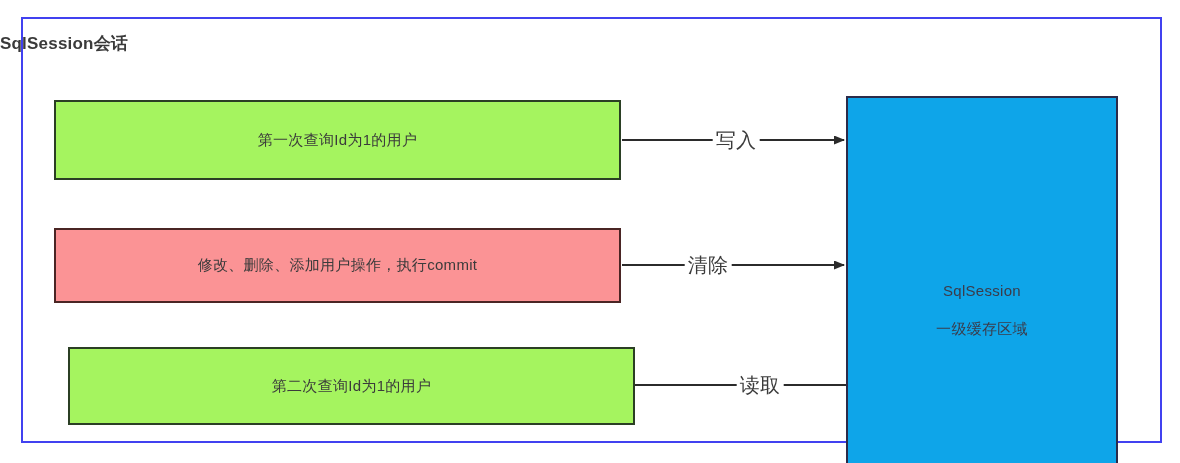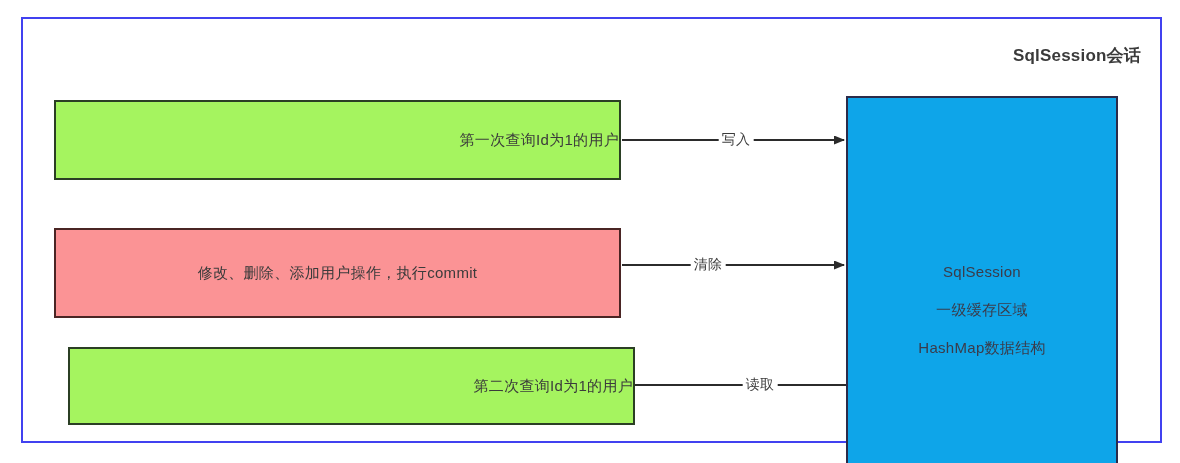--- a/index.html
+++ b/index.html
@@ -24,51 +24,50 @@
     top: 17px;
     width: 1141px;
     height: 426px;
     border: 2px solid #4141f0;
     box-sizing: border-box;
     background: transparent;
   }
   .diagram-title {
     position: absolute;
     left: 0;
-    top: 44px;
+    top: 32px;
     width: 1141px;
-    text-align: right;
+    text-align: left;
     font-size: 17px;
     font-weight: bold;
     color: #3a3a3a;
     letter-spacing: 0.2px;
   }
   
   .op-box {
     position: absolute;
     box-sizing: border-box;
     border: 2px solid #2f3f2a;
     display: flex;
     align-items: center;
     justify-content: center;
     font-size: 15px;
     color: #3b3b3b;
     letter-spacing: 0.3px;
   }
   .op-box.green {
     background: #a5f45f;
     border-color: #2b3f24;
-    justify-content: flex-end;
   }
   .op-box.red {
     background: #fb9395;
     border-color: #4a2524;
   }
   #box-first-query { left: 54px; top: 100px; width: 567px; height: 80px; }
-  #box-modify      { left: 54px; top: 228px; width: 567px; height: 90px; }
+  #box-modify      { left: 54px; top: 228px; width: 567px; height: 75px; }
   #box-second-query{ left: 68px; top: 347px; width: 567px; height: 78px; }
 
   
   #box-cache {
     position: absolute;
     left: 846px;
     top: 96px;
     width: 272px;
     height: 428px;
     box-sizing: border-box;
@@ -88,21 +87,21 @@
   .arrow-svg {
     position: absolute;
     left: 0;
     top: 0;
     width: 1180px;
     height: 463px;
     pointer-events: none;
   }
   .arrow-label {
     position: absolute;
-    font-size: 14px;
+    font-size: 20px;
     color: #3b3b3b;
     background: #ffffff;
     padding: 0 3px;
     letter-spacing: 0.3px;
     white-space: nowrap;
     transform: translate(-50%, -50%);
   }
   #label-write  { left: 736px; top: 140px; }
   #label-clear  { left: 708px; top: 265px; }
   #label-read   { left: 760px; top: 385px; }
@@ -151,16 +150,15 @@
     <span>修改、删除、添加用户操作，执行commit</span>
   </div>
 
   <div class="op-box green" id="box-second-query">
     <span>第二次查询Id为1的用户</span>
   </div>
 
   <div id="box-cache">
     <div class="cache-line">SqlSession</div>
     <div class="cache-line">一级缓存区域</div>
-    <div class="cache-line">HashMap数据结构</div>
   </div>
 
 </div>
 
 </body></html>

